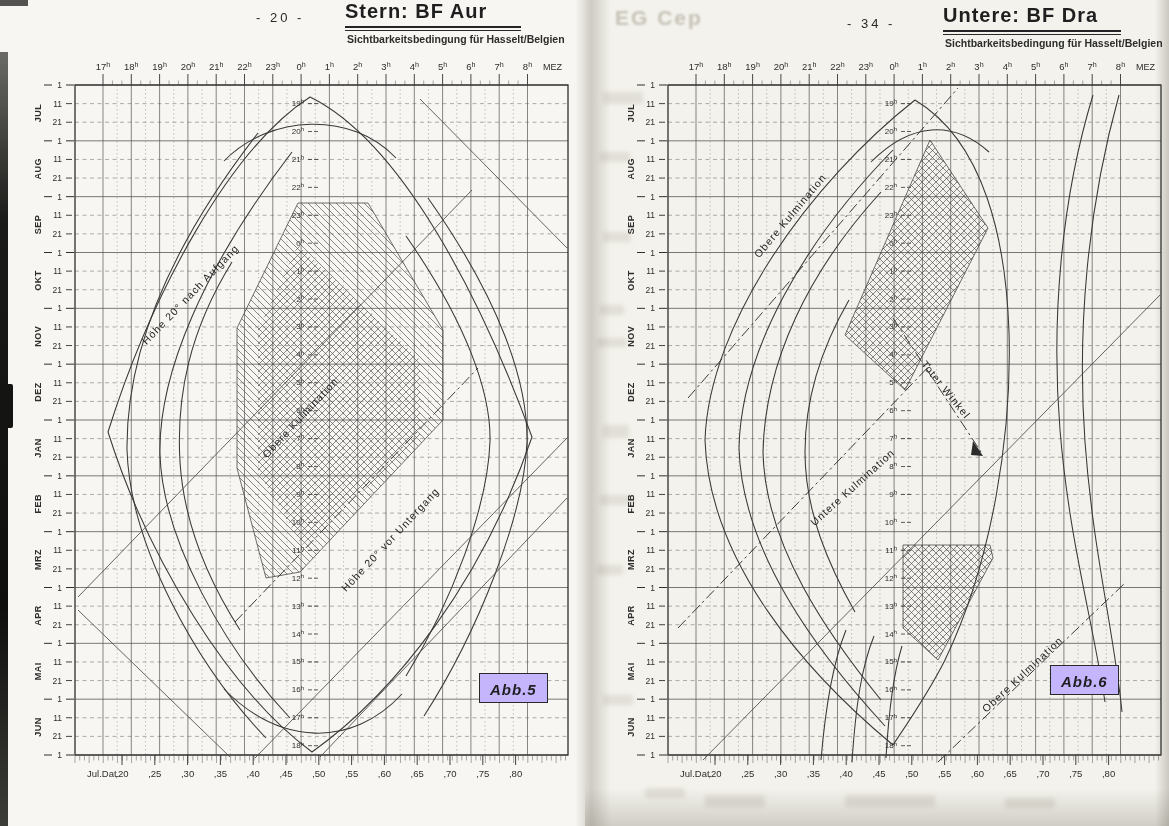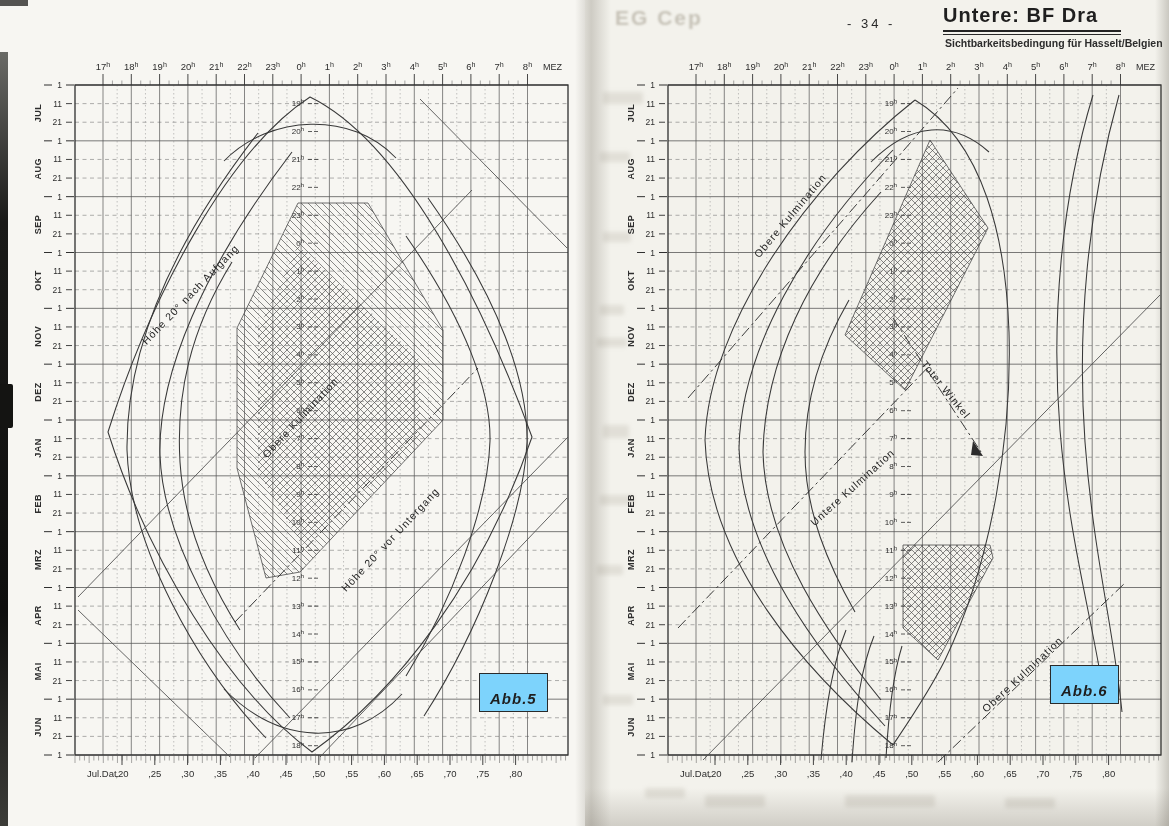--- a/index.html
+++ b/index.html
@@ -16,22 +16,22 @@
   .page.right .pagenum{left:262px;top:16px;}
   .title{position:absolute;font-size:20px;font-weight:bold;color:#1f1f1f;letter-spacing:1px;white-space:nowrap;}
   .page.left .title{left:345px;top:0px;}
   .page.right .title{left:358px;top:4px;}
   .title-rule{position:absolute;height:2px;border-top:2.4px solid #242424;border-bottom:1.1px solid #2a2a2a;}
   .page.left .title-rule{left:345px;top:26px;width:176px;}
   .page.right .title-rule{left:358px;top:30px;width:178px;}
   .subtitle{position:absolute;font-size:10.5px;font-weight:bold;color:#2c2c2c;white-space:nowrap;}
   .page.left .subtitle{left:347px;top:33px;}
   .page.right .subtitle{left:360px;top:37px;}
-  .fig-box{position:absolute;border:1.7px solid #2a2a2a;background:#7dd3fc;color:#1f1f1f;
-           font-style:italic;font-weight:600;font-size:15px;padding:16px 10px 4px 10px;letter-spacing:1px;}
+  .fig-box{position:absolute;border:1.7px solid #2a2a2a;background:#c4b5fd;color:#1f1f1f;
+           font-style:italic;font-weight:600;font-size:15px;padding:7px 10px 4px 10px;letter-spacing:1px;}
   .page.left .fig-box{left:479px;top:673px;}
   .page.right .fig-box{left:465px;top:665px;}
   
   .edge-strip{position:absolute;left:0;top:52px;width:8px;height:774px;
     background:linear-gradient(180deg,#6a6a66,#1a1a18 22%,#0f0f0e 72%,#3c3c38);}
   .edge-notch{position:absolute;left:0;top:384px;width:13px;height:44px;background:#141412;border-radius:2px;}
   .corner-mark{position:absolute;left:0;top:0;width:28px;height:6px;background:#2b2b28;opacity:.8;}
   .fold-shadow{position:absolute;left:575px;top:0;width:36px;height:826px;
     background:linear-gradient(90deg,rgba(0,0,0,0) 0%,rgba(110,104,92,.28) 45%,rgba(0,0,0,0) 100%);}
   .right-shade{position:absolute;right:0;top:0;width:14px;height:100%;
@@ -484,20 +484,26 @@
           <path fill="none" stroke="#4a4a4a" stroke-width="0.85" d="M320,757 L567,498"></path>
           <path fill="none" stroke="#4a4a4a" stroke-width="0.85" d="M255,758 L568,437"></path>
           <path fill="none" stroke="#4a4a4a" stroke-width="0.85" d="M420,99 L567,248"></path>
           <path fill="none" stroke="#4a4a4a" stroke-width="0.85" d="M78,610 L230,757"></path>
           <path fill="none" stroke="#303030" stroke-width="0.95" stroke-dasharray="11 3.5 2.5 3.5" d="M235,622 L478,368"></path>
           <text x="193" y="297" class="anno" text-anchor="middle" transform="rotate(-46 193 297)">Höhe 20° nach Aufgang</text>
           <text x="303" y="420" class="anno" text-anchor="middle" transform="rotate(-47 303 420)">Obere Kulmination</text>
           <text x="393" y="542" class="anno" text-anchor="middle" transform="rotate(-47 393 542)">Höhe 20° vor Untergang</text>
         </g>
       </svg>
+    <div class="header">
+      <span class="pagenum">- 20 -</span>
+      <span class="title">Stern: BF Aur</span>
+      <div class="title-rule"></div>
+      <span class="subtitle">Sichtbarkeitsbedingung für Hasselt/Belgien</span>
+    </div>
     <div class="fig-box">Abb.5</div>
   </div>
 
   <div class="page right">
     <div class="ghost-text">EG Cep</div>
     <div class="ghost" style="left:18px;top:92px;width:40px;height:12px"></div>
     <div class="ghost" style="left:15px;top:152px;width:30px;height:10px"></div>
     <div class="ghost" style="left:18px;top:232px;width:28px;height:10px"></div>
     <div class="ghost" style="left:15px;top:305px;width:24px;height:10px"></div>
     <div class="ghost" style="left:12px;top:338px;width:30px;height:9px"></div>

